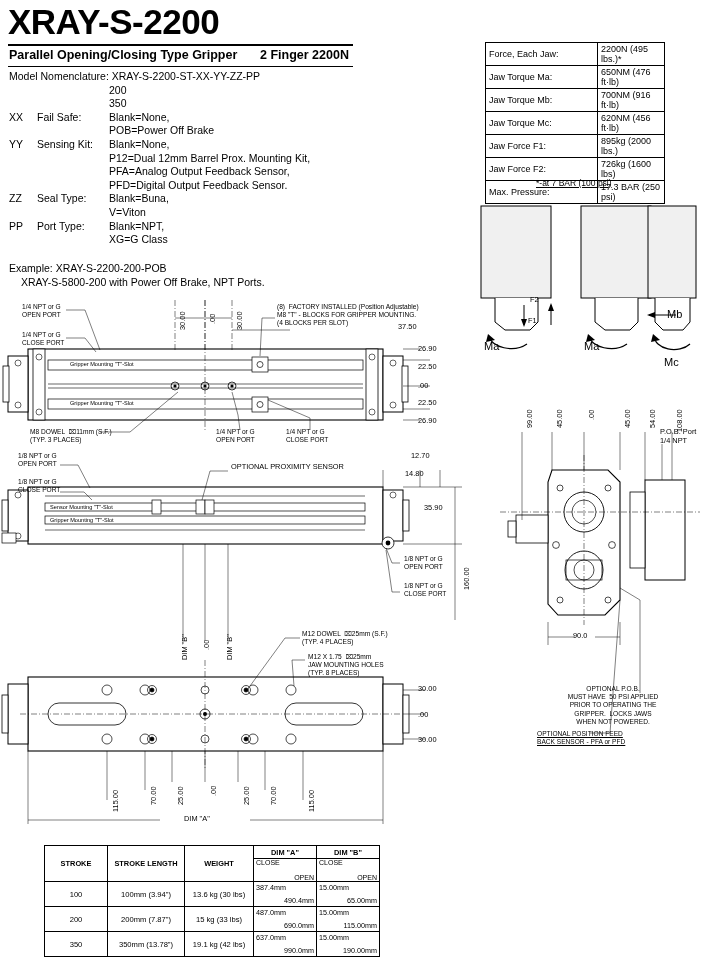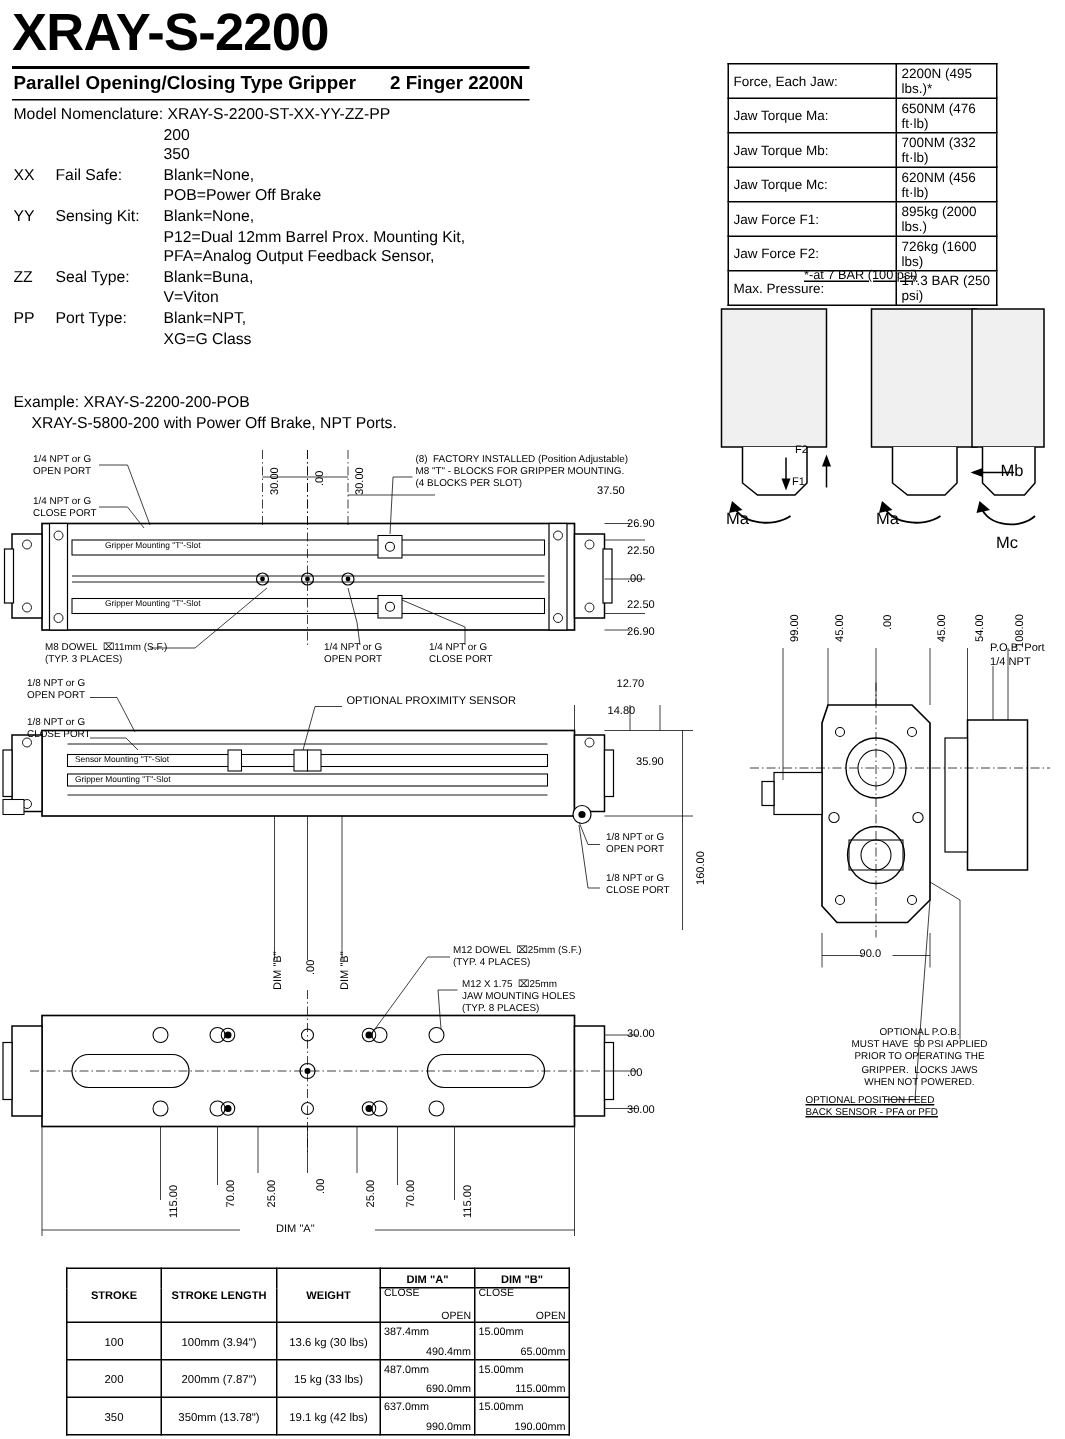--- a/index.html
+++ b/index.html
@@ -99,20 +99,25 @@
       <span class="nom-key"></span>
       <span class="nom-val"></span>
       <span class="nom-val2">P12=Dual 12mm Barrel Prox. Mounting Kit,</span>
     </div>
   <div class="nom-row">
       <span class="nom-key"></span>
       <span class="nom-val"></span>
       <span class="nom-val2">PFA=Analog Output Feedback Sensor,</span>
     </div>
   <div class="nom-row">
+      <span class="nom-key"></span>
+      <span class="nom-val"></span>
+      <span class="nom-val2">PFD=Digital Output Feedback Sensor.</span>
+    </div>
+  <div class="nom-row">
       <span class="nom-key">ZZ</span>
       <span class="nom-val">Seal Type:</span>
       <span class="nom-val2">Blank=Buna,</span>
     </div>
   <div class="nom-row">
       <span class="nom-key"></span>
       <span class="nom-val"></span>
       <span class="nom-val2">V=Viton</span>
     </div>
   <div class="nom-row">
@@ -137,21 +142,21 @@
       <tr>
         <td class="lbl">Force, Each Jaw:</td>
         <td>2200N  (495 lbs.)*</td>
       </tr>
   <tr>
         <td class="lbl">Jaw Torque Ma:</td>
         <td>650NM  (476 ft·lb)</td>
       </tr>
   <tr>
         <td class="lbl">Jaw Torque Mb:</td>
-        <td>700NM  (332 ft·lb)</td>
+        <td>700NM  (916 ft·lb)</td>
       </tr>
   <tr>
         <td class="lbl">Jaw Torque Mc:</td>
         <td>620NM  (456 ft·lb)</td>
       </tr>
   <tr>
         <td class="lbl">Jaw Force F1:</td>
         <td>895kg  (2000 lbs.)</td>
       </tr>
   <tr>

